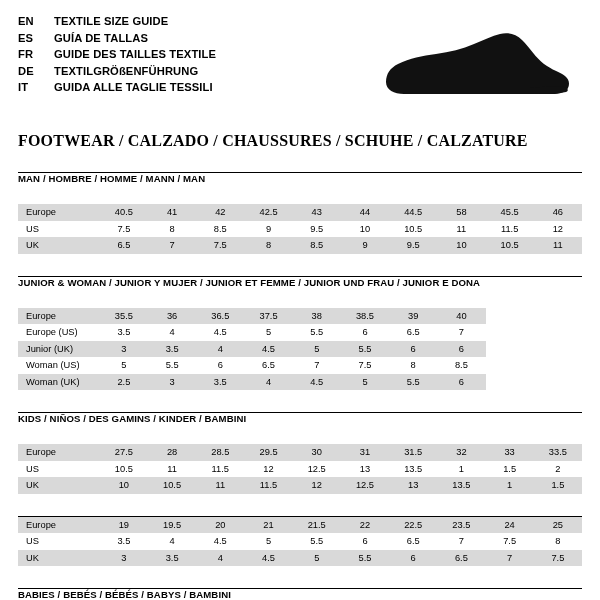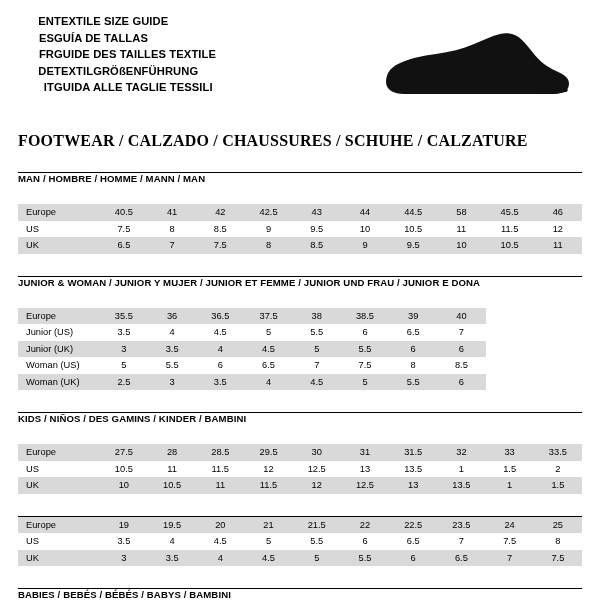--- a/index.html
+++ b/index.html
@@ -38,21 +38,20 @@
     display: flex;
     align-items: baseline;
     font-size: 11.2px;
     font-weight: bold;
     line-height: 15.5px;
     letter-spacing: 0.1px;
   }
   .lang-code {
     width: 36px;
     flex: 0 0 36px;
-    text-align: right;
   }
   .lang-title {
     white-space: nowrap;
   }
   .shoe-wrap {
     margin-top: 16px;
     margin-right: 12px;
   }
 
   .section-title {
@@ -231,21 +230,21 @@
               <td>35.5</td>
               <td>36</td>
               <td>36.5</td>
               <td>37.5</td>
               <td>38</td>
               <td>38.5</td>
               <td>39</td>
               <td>40</td>
             </tr>
             <tr class="plain">
-              <td class="rowlabel">Junior (US)</td>
+              <td class="rowlabel">Europe (US)</td>
               <td>3.5</td>
               <td>4</td>
               <td>4.5</td>
               <td>5</td>
               <td>5.5</td>
               <td>6</td>
               <td>6.5</td>
               <td>7</td>
             </tr>
             <tr class="shaded">

